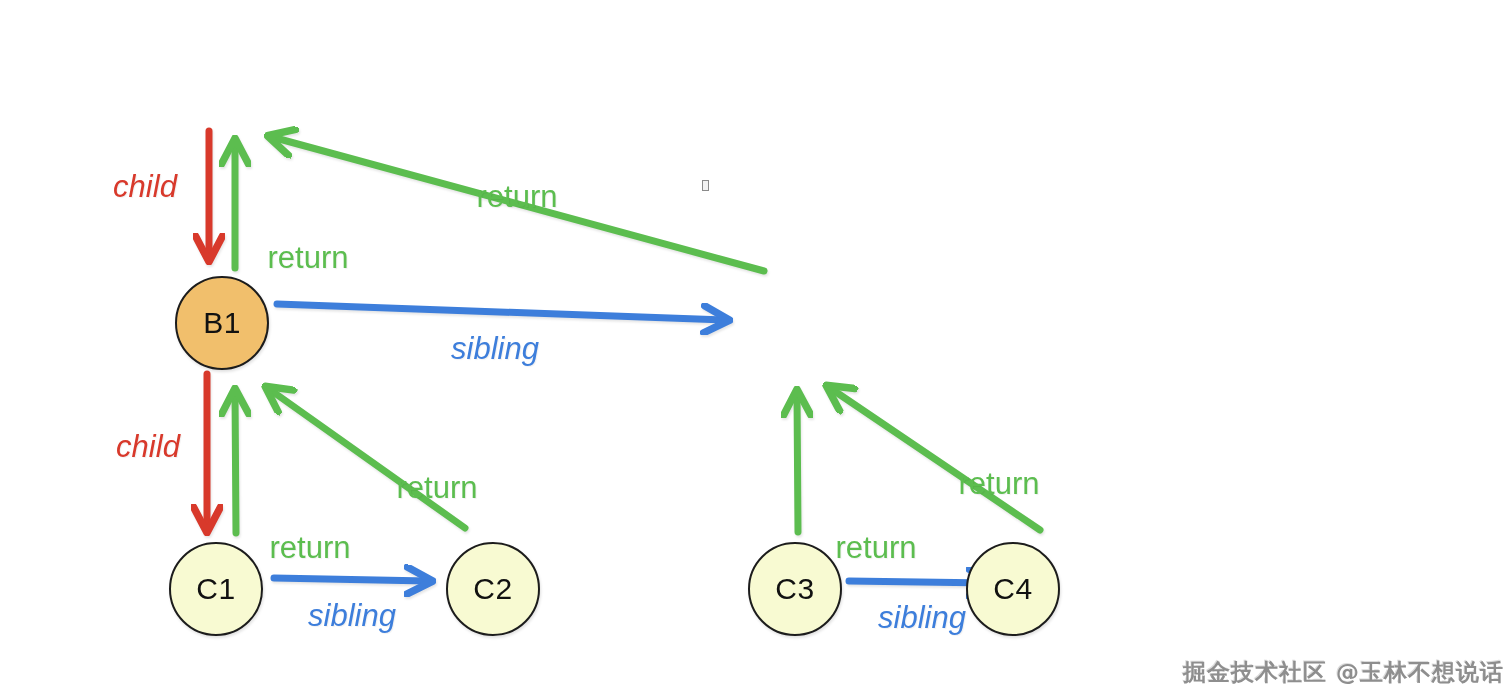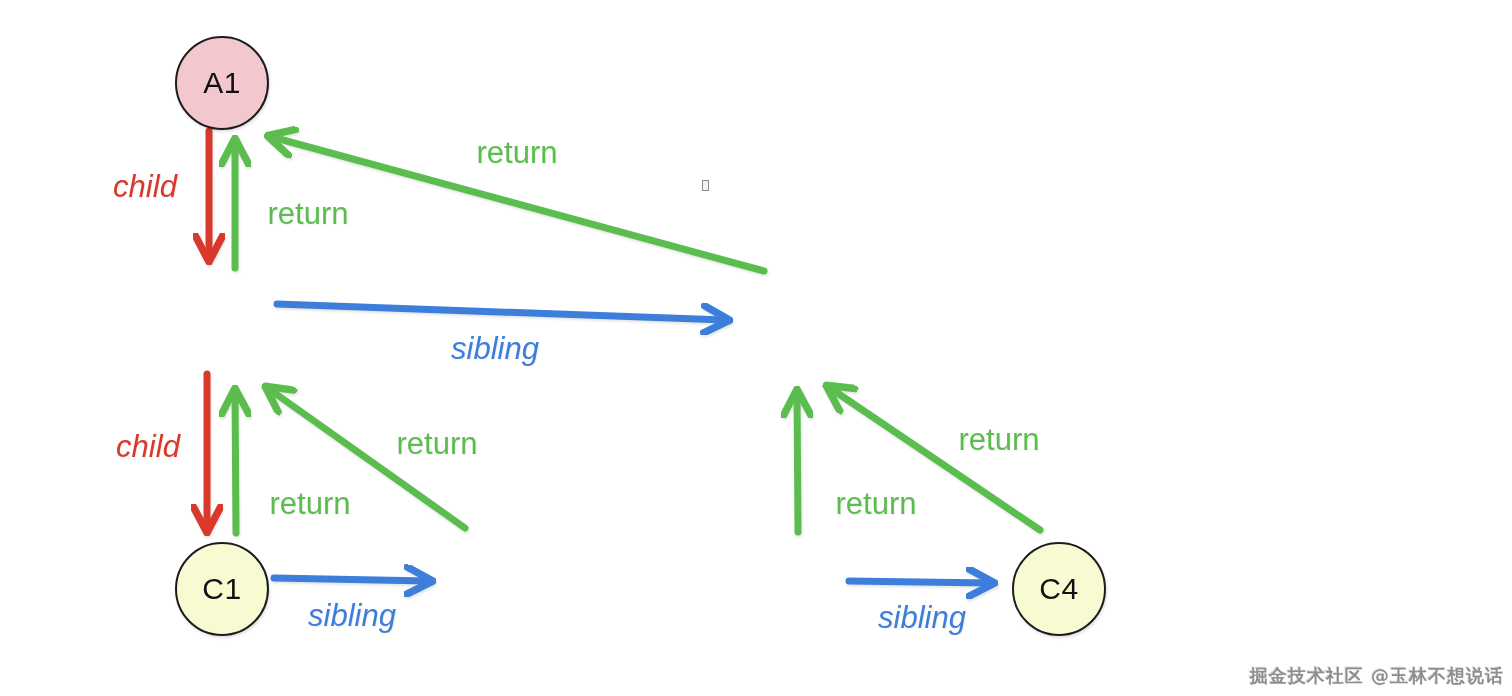--- a/index.html
+++ b/index.html
@@ -34,30 +34,30 @@
   .node-a{background:var(--node-a);}
   .node-b{background:var(--node-b);}
   .node-c{background:var(--node-c);}
 
   .elabel{
     position:absolute; transform:translate(-50%,-50%);
     font-size:31px; white-space:nowrap;
     text-shadow:1px 1px 1px rgba(0,0,0,0.06);
   }
   .lc{color:var(--child);font-style:italic;}
-  .lr{color:var(--return);}
+  .lr{color:var(--return);margin-top:44px;}
   .ls{color:var(--sibling);font-style:italic;}
 
   .stray{
     position:absolute; left:702px; top:180px; width:7px; height:11px;
     border:1.5px solid #8a8a8a; box-sizing:border-box; background:#f2f2f2;
   }
   .watermark{
     position:absolute; right:8px; bottom:8px;
-    font-size:18px; font-weight:700; color:var(--watermark); letter-spacing:1px;
+    font-size:23px; font-weight:700; color:var(--watermark); letter-spacing:1px;
     font-family:"DejaVu Sans", sans-serif;
     text-shadow:2px 2px 1px rgba(255,255,255,0.95), -1px -1px 0 rgba(110,110,110,0.25);
   }
 </style>
 </head>
 <body>
 
 <div class="canvas">
 
   <svg class="edges" viewBox="0 0 1512 696" aria-hidden="true">
@@ -89,27 +89,33 @@
 
     <line class="e-return" x1="798" y1="532" x2="797" y2="394" marker-end="url(#ah-return)"></line>
 
     <line class="e-return" x1="1040" y1="530" x2="830" y2="388" marker-end="url(#ah-return)"></line>
 
     <line class="e-sibling" x1="274" y1="578" x2="428" y2="581" marker-end="url(#ah-sibling)"></line>
 
     <line class="e-sibling" x1="849" y1="581" x2="990" y2="583" marker-end="url(#ah-sibling)"></line>
   </svg>
 
-  <div class="node node-a" style="left:175px;top:36px">
-    <span>A1</span>
+  <div class="node node-b" style="left:175px;top:276px">
+    <span>B1</span>
   </div>
-  <div class="node node-c" style="left:175px;top:542px">
+  <div class="node node-c" style="left:169px;top:542px">
     <span>C1</span>
   </div>
-  <div class="node node-c" style="left:1012px;top:542px">
+  <div class="node node-c" style="left:446px;top:542px">
+    <span>C2</span>
+  </div>
+  <div class="node node-c" style="left:748px;top:542px">
+    <span>C3</span>
+  </div>
+  <div class="node node-c" style="left:966px;top:542px">
     <span>C4</span>
   </div>
 
   <div class="elabel lc" style="left:145px;top:187px">child</div>
   <div class="elabel lr" style="left:308px;top:214px">return</div>
   <div class="elabel lr" style="left:517px;top:153px">return</div>
   <div class="elabel ls" style="left:495px;top:349px">sibling</div>
   <div class="elabel lc" style="left:148px;top:447px">child</div>
   <div class="elabel lr" style="left:310px;top:504px">return</div>
   <div class="elabel lr" style="left:437px;top:444px">return</div>

